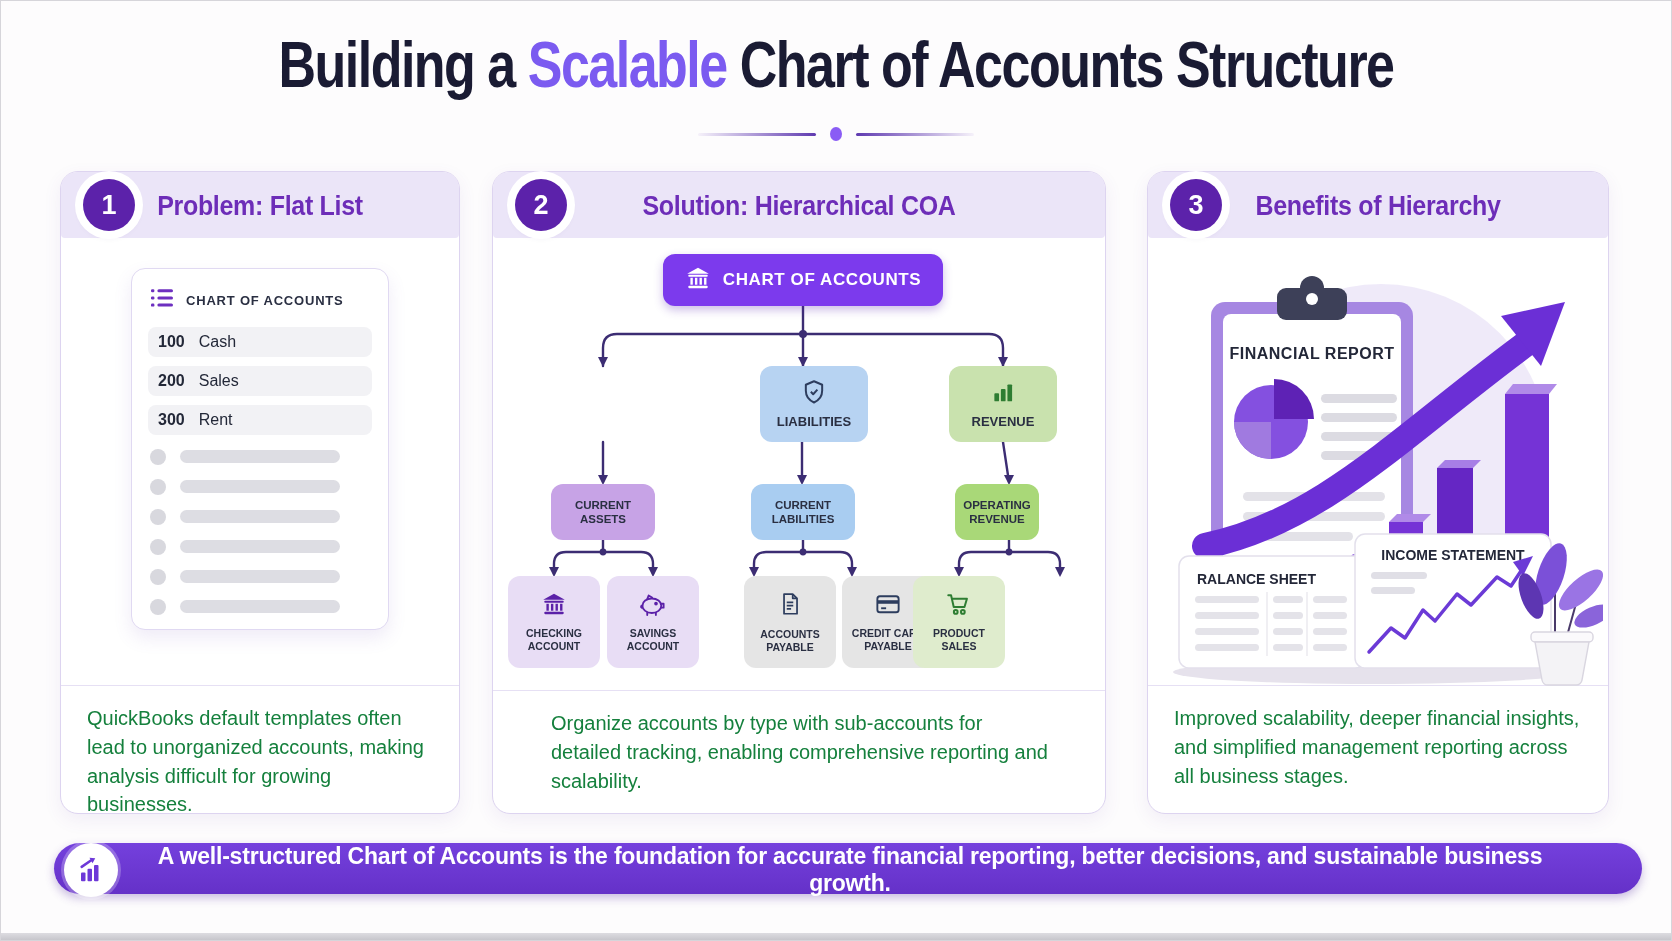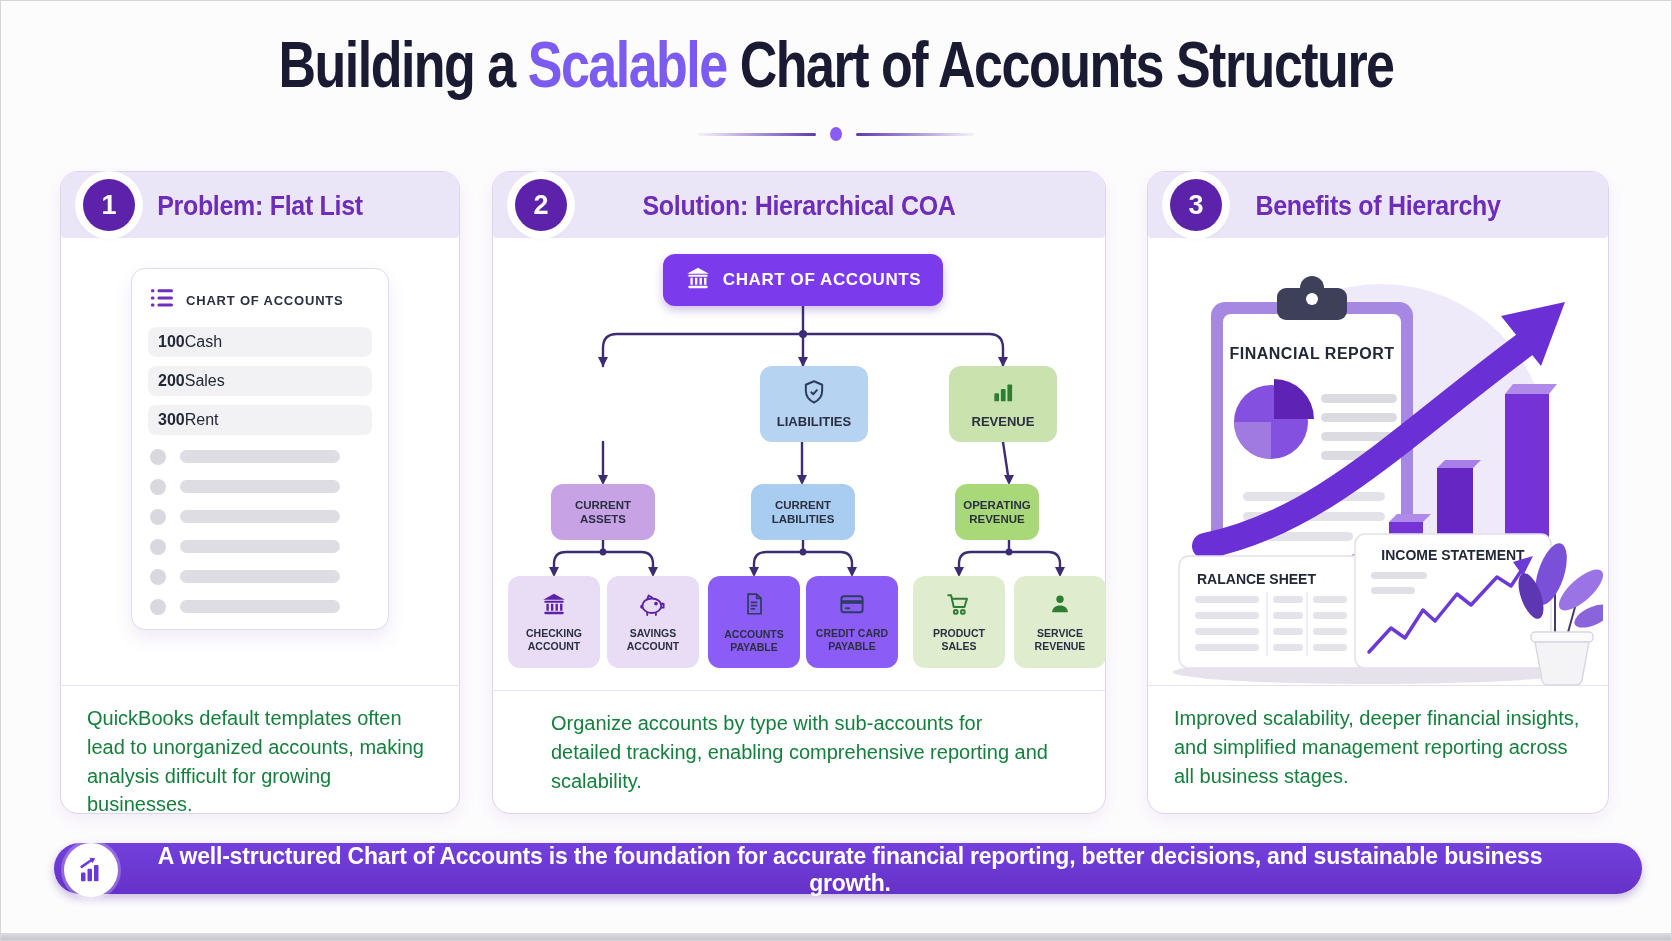--- a/index.html
+++ b/index.html
@@ -32,21 +32,21 @@
   .panel-desc{flex:0 0 auto;height:128px;border-top:1px solid #e6e0f4;padding:18px 26px 0 26px;box-sizing:border-box;
     font-size:20px;line-height:1.44;color:#15803d;font-weight:500;}
   #panel-2 .panel-desc{padding-left:58px;padding-right:50px;}
 
   
   .coa-card{position:absolute;left:50%;transform:translateX(-50%);top:30px;width:258px;
     background:#fff;border:1.5px solid #e0d9f2;border-radius:14px;box-shadow:0 8px 18px rgba(120,90,190,.12);
     padding:16px 16px 14px 16px;box-sizing:border-box;}
   .coa-head{display:flex;align-items:center;gap:12px;margin:2px 0 14px 2px;}
   .coa-head-label{font-size:13px;font-weight:700;letter-spacing:.8px;color:#2a2f42;}
-  .coa-row{display:flex;align-items:center;background:#f2f2f5;border-radius:8px;height:30px;
+  .coa-row{display:flex;align-items:center;gap:14px;background:#f2f2f5;border-radius:8px;height:30px;
     padding:0 10px;margin-bottom:9px;font-size:16px;color:#232838;}
   .coa-row .code{font-weight:600;}
   .skel-row{display:flex;align-items:center;gap:14px;height:17px;margin:13px 2px 0 2px;}
   .skel-dot{width:16px;height:16px;border-radius:50%;background:#d8d8de;flex:0 0 auto;}
   .skel-bar{height:13px;border-radius:7px;background:#dddde3;flex:1 1 auto;max-width:160px;}
 
   
   .tree{position:relative;width:614px;height:452px;}
   .tree svg.wires{position:absolute;left:0;top:0;}
   .node{position:absolute;box-sizing:border-box;text-align:center;border-radius:12px;
@@ -61,21 +61,21 @@
   #n-liab{left:267px;background:#b7d3f2;}
   #n-rev{left:456px;background:#c9e2ae;}
   .l3{top:246px;width:104px;height:56px;padding:4px;}
   .l3 .lbl{font-size:11.5px;}
   #n-ca{left:58px;background:#c7a3e6;}
   #n-cl{left:258px;background:#a9cdf1;}
   #n-or{left:462px;width:84px;background:#a9d878;}
   .leaf{top:338px;width:92px;height:92px;padding:6px 4px;gap:6px;}
   .leaf .lbl{font-size:10.5px;}
   .leaf.lav{background:#e8ddf5;}
-  .leaf.blu{background:#8b5cf6;}
+  .leaf.blu{background:#e5e5e5;margin-left:36px;}
   .leaf.grn{background:#dfeccd;}
   #n-check{left:15px;} #n-sav{left:114px;} #n-ap{left:215px;}
   #n-cc{left:313px;} #n-ps{left:420px;} #n-sr{left:521px;}
 
   
   .illus{position:absolute;left:50%;top:6px;transform:translateX(-50%);}
 
   
   .footer-banner{position:absolute;left:53px;top:842px;width:1588px;height:51px;border-radius:30px;
     background:linear-gradient(180deg,#7440dd,#6531c8);display:flex;align-items:flex-start;box-shadow:0 4px 10px rgba(80,40,160,.3);}
@@ -300,29 +300,20 @@
         <div class="node leaf grn" id="n-ps">
           <span>
             <svg width="28" height="26" viewBox="0 0 24 22" fill="none" stroke="#2e7d32" stroke-width="1.7" stroke-linejoin="round" stroke-linecap="round">
               <path d="M2.8 3.5 h2.4 l2.3 10 h9.2 l2.1 -7 H6.2"></path>
               <circle cx="9.2" cy="17.8" r="1.6"></circle>
                 <circle cx="15.3" cy="17.8" r="1.6"></circle>
             </svg>
           </span>
           <span class="lbl">PRODUCT SALES</span>
         </div>
-        <div class="node leaf grn" id="n-sr">
-          <span>
-            <svg width="26" height="26" viewBox="0 0 24 24" fill="#2e7d32">
-              <circle cx="12" cy="7.6" r="3.4"></circle>
-              <path d="M4.8 19.5 c0 -4 3.2 -6.2 7.2 -6.2 s7.2 2.2 7.2 6.2 Z"></path>
-            </svg>
-          </span>
-          <span class="lbl">SERVICE REVENUE</span>
-        </div>
       </div>
     </div>
     <div class="panel-desc">Organize accounts by type with sub-accounts for detailed tracking, enabling comprehensive reporting and scalability.</div>
   </div>
 
   <div class="panel" id="panel-3">
     <div class="panel-header">
       <div class="badge">3</div>
       <div class="panel-title">Benefits of Hierarchy</div>
     </div>

